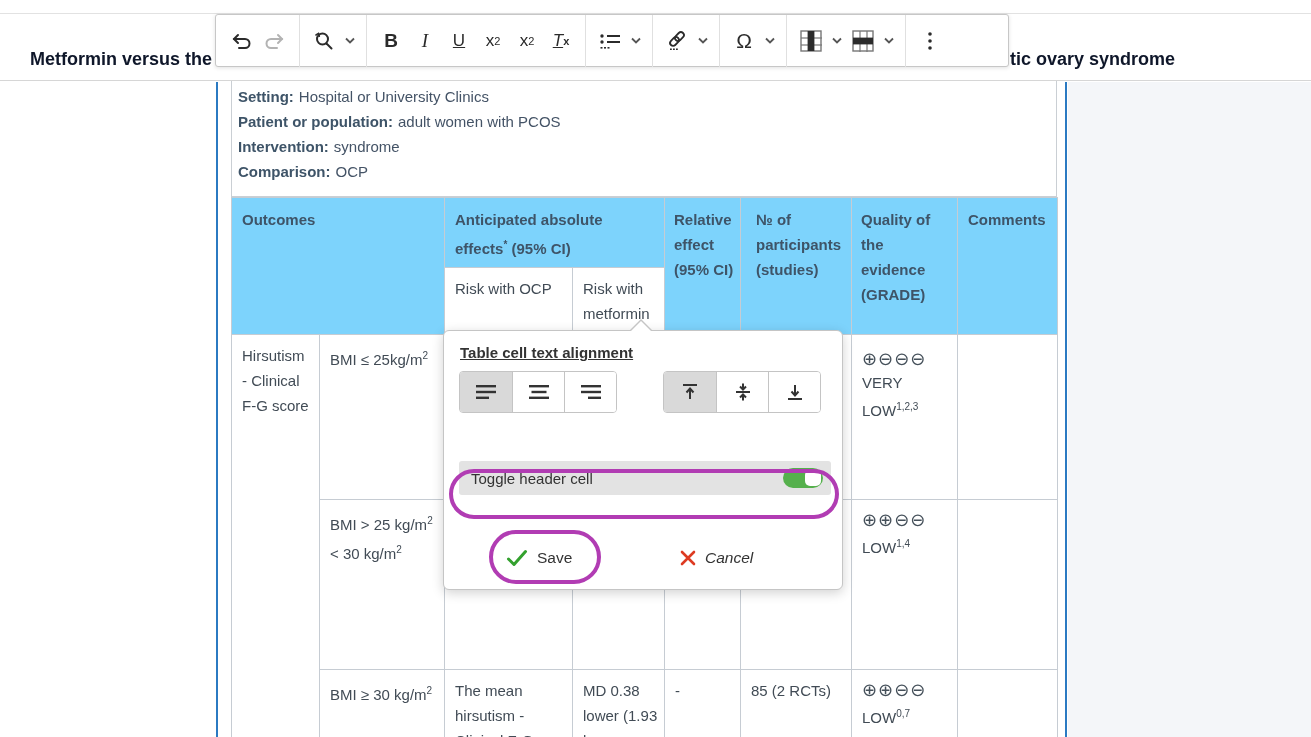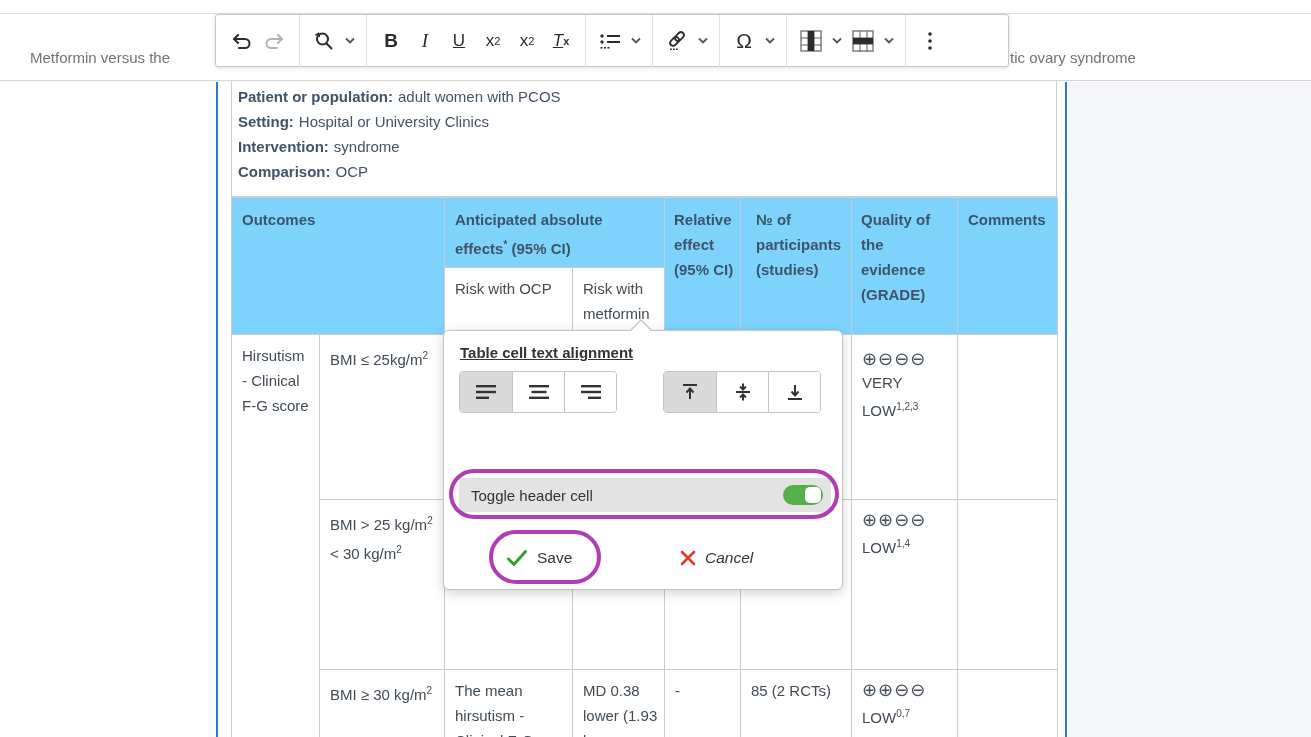--- a/index.html
+++ b/index.html
@@ -2,21 +2,21 @@
 <html><head>
 <meta charset="utf-8">
 <style>
   * { margin:0; padding:0; box-sizing:border-box; }
   html,body { width:1311px; height:737px; overflow:hidden; background:#fff;
               font-family:"Liberation Sans", sans-serif; }
 
   
   #top-line   { position:absolute; left:0; top:13px; width:1311px; height:1px; background:#e2e2e2; }
   #header-band{ position:absolute; left:0; top:14px; width:1311px; height:67px; background:#fff; border-bottom:1px solid #d6d6d6; }
-  .doc-title  { position:absolute; top:35px; font-size:15px; font-weight:normal; color:#737373; white-space:nowrap; }
+  .doc-title  { position:absolute; top:35px; font-size:18px; font-weight:bold; color:#0f172a; white-space:nowrap; }
   #title-left { left:30px; }
   #title-right{ left:1010px; }
 
   
   #right-panel { position:absolute; left:1068px; top:82px; width:243px; height:655px; background:#f4f6f9; }
   .sel-line    { position:absolute; top:82px; width:2px; height:655px; background:#2b7ac2; }
   #sel-left  { left:216px; }
   #sel-right { left:1065px; }
 
   
@@ -77,21 +77,21 @@
            border-left:11px solid transparent; border-right:11px solid transparent; border-bottom:11px solid #fff; }
   #popup-title { height:45px; line-height:45px; padding-left:16px; font-size:15px; font-weight:bold;
                  color:#333; border-bottom:1px solid #ddd; }
   #align-label { margin:13px 0 10px 16px; font-size:15px; font-weight:bold; color:#333;text-decoration:underline; }
   #align-row   { display:flex; margin-left:15px; gap:46px; }
   .btn-group { display:flex; border:1px solid #c4c4c4; border-radius:4px; overflow:hidden; height:42px; }
   .al-btn { width:52px; height:40px; background:#fff; border:0; border-left:1px solid #c4c4c4;
             display:flex; align-items:center; justify-content:center; cursor:pointer; }
   .al-btn:first-child { border-left:0; }
   .al-btn.selected { background:#d9d9d9; }
-  #toggle-row { position:absolute; left:15px; top:147px; width:372px; height:34px; background:#e3e3e3;
+  #toggle-row { position:absolute; left:15px; top:130px; width:372px; height:34px; background:#e3e3e3;
                 border-radius:3px; display:flex; align-items:center; justify-content:space-between;
                 padding:0 8px 0 12px; font-size:15px; color:#333; cursor:pointer; }
   #toggle-switch { position:relative; width:40px; height:20px; background:#55b04c; border-radius:10px; flex:none; }
   #toggle-knob { position:absolute; right:2px; top:2px; width:16px; height:16px; background:#fff; border-radius:5px; }
   .dlg-btn { position:absolute; top:207px; height:40px; display:flex; align-items:center; gap:9px;
              background:transparent; border:0; font-size:15.5px; color:#333; cursor:pointer; }
   #save-btn   { left:62px; }
   #cancel-btn { left:236px;font-style:italic; }
 
   
@@ -245,24 +245,24 @@
       <circle cx="3" cy="3" r="1.8"></circle>
         <circle cx="3" cy="10" r="1.8"></circle>
         <circle cx="3" cy="17" r="1.8"></circle>
     </svg>
   </button>
 </div>
 
 <div id="doc-table">
   <div id="info-box">
     <div class="info-line">
+      <span class="info-label">Setting:</span><span class="info-value">Hospital or University Clinics</span>
+    </div>
+    <div class="info-line">
       <span class="info-label">Patient or population:</span><span class="info-value">adult women with PCOS</span>
-    </div>
-    <div class="info-line">
-      <span class="info-label">Setting:</span><span class="info-value">Hospital or University Clinics</span>
     </div>
     <div class="info-line">
       <span class="info-label">Intervention:</span><span class="info-value">syndrome</span>
     </div>
     <div class="info-line">
       <span class="info-label">Comparison:</span><span class="info-value">OCP</span>
     </div>
   </div>
 
   <table class="sof">

